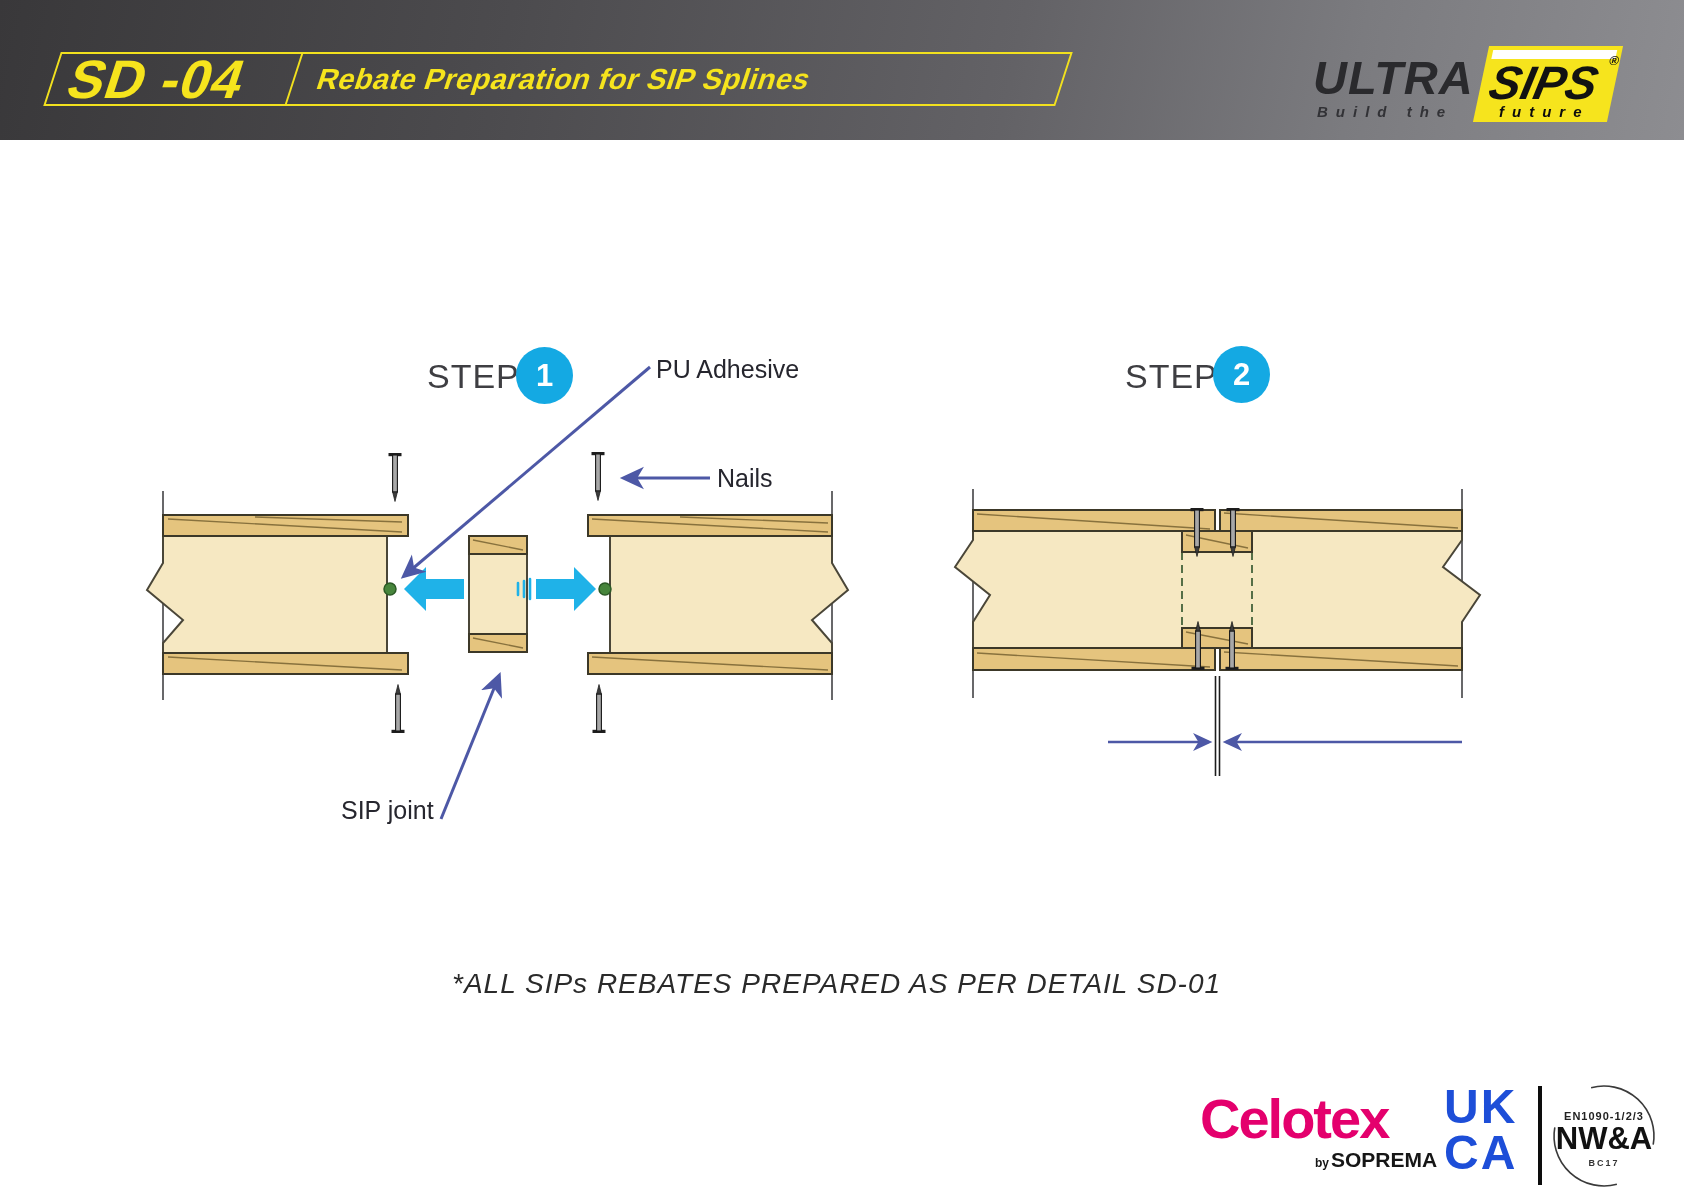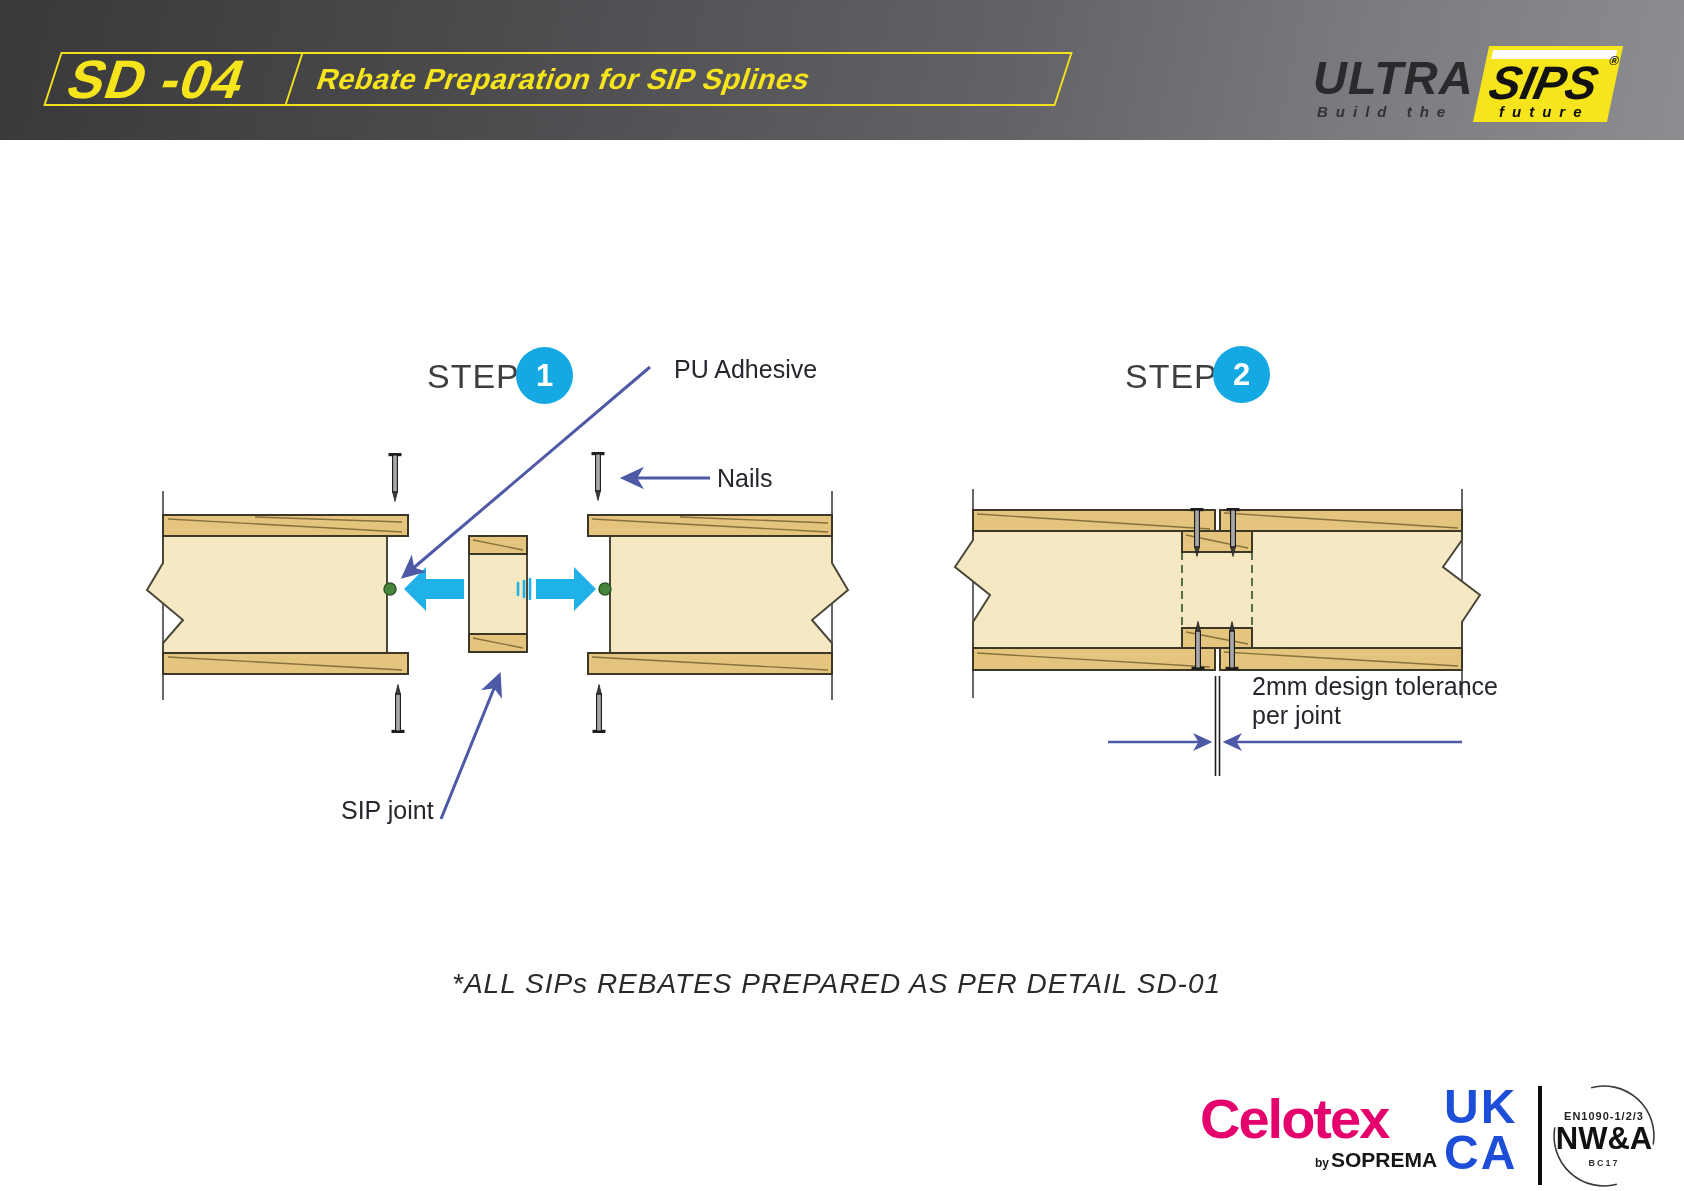--- a/index.html
+++ b/index.html
@@ -199,27 +199,23 @@
     <line x1="650" y1="367" x2="404" y2="576" stroke="#4d58a6" stroke-width="3" marker-end="url(#ah)"></line>
     <line x1="710" y1="478" x2="624" y2="478" stroke="#4d58a6" stroke-width="3" marker-end="url(#ah)"></line>
     <line x1="441" y1="819" x2="499" y2="676" stroke="#4d58a6" stroke-width="3" marker-end="url(#ah)"></line>
   </svg>
 
   <span class="step-word" style="left:427px; top:357px;">STEP</span>
   <span class="step-badge" style="left:516px; top:347px;">1</span>
   <span class="step-word" style="left:1125px; top:357px;">STEP</span>
   <span class="step-badge" style="left:1213px; top:346px;">2</span>
 
-  <span class="diag-label" style="left:656px; top:355px;margin-left:18px;">PU Adhesive</span>
+  <span class="diag-label" style="left:656px; top:355px;">PU Adhesive</span>
   <span class="diag-label" style="left:717px; top:464px;text-align:center;">Nails</span>
   <span class="diag-label" style="left:341px; top:796px;">SIP joint</span>
-  <div class="tol-label" style="left:1252px; top:672px;">
-    <div>2mm design tolerance</div>
-    <div>per joint</div>
-  </div>
 
   <div class="note">*ALL SIPs REBATES PREPARED AS PER DETAIL SD-01</div>
 
   <div class="footer">
     <span class="disclaimer">This detail is indicative only. All intellectual property rights are reserved by UltraSIPs.</span>
   </div>
   <span class="celotex-name">Celotex</span>
   <span class="celotex-by"><span class="by">by</span><span class="soprema">SOPREMA</span></span>
   <div class="ukca">
     <div>UK</div>

